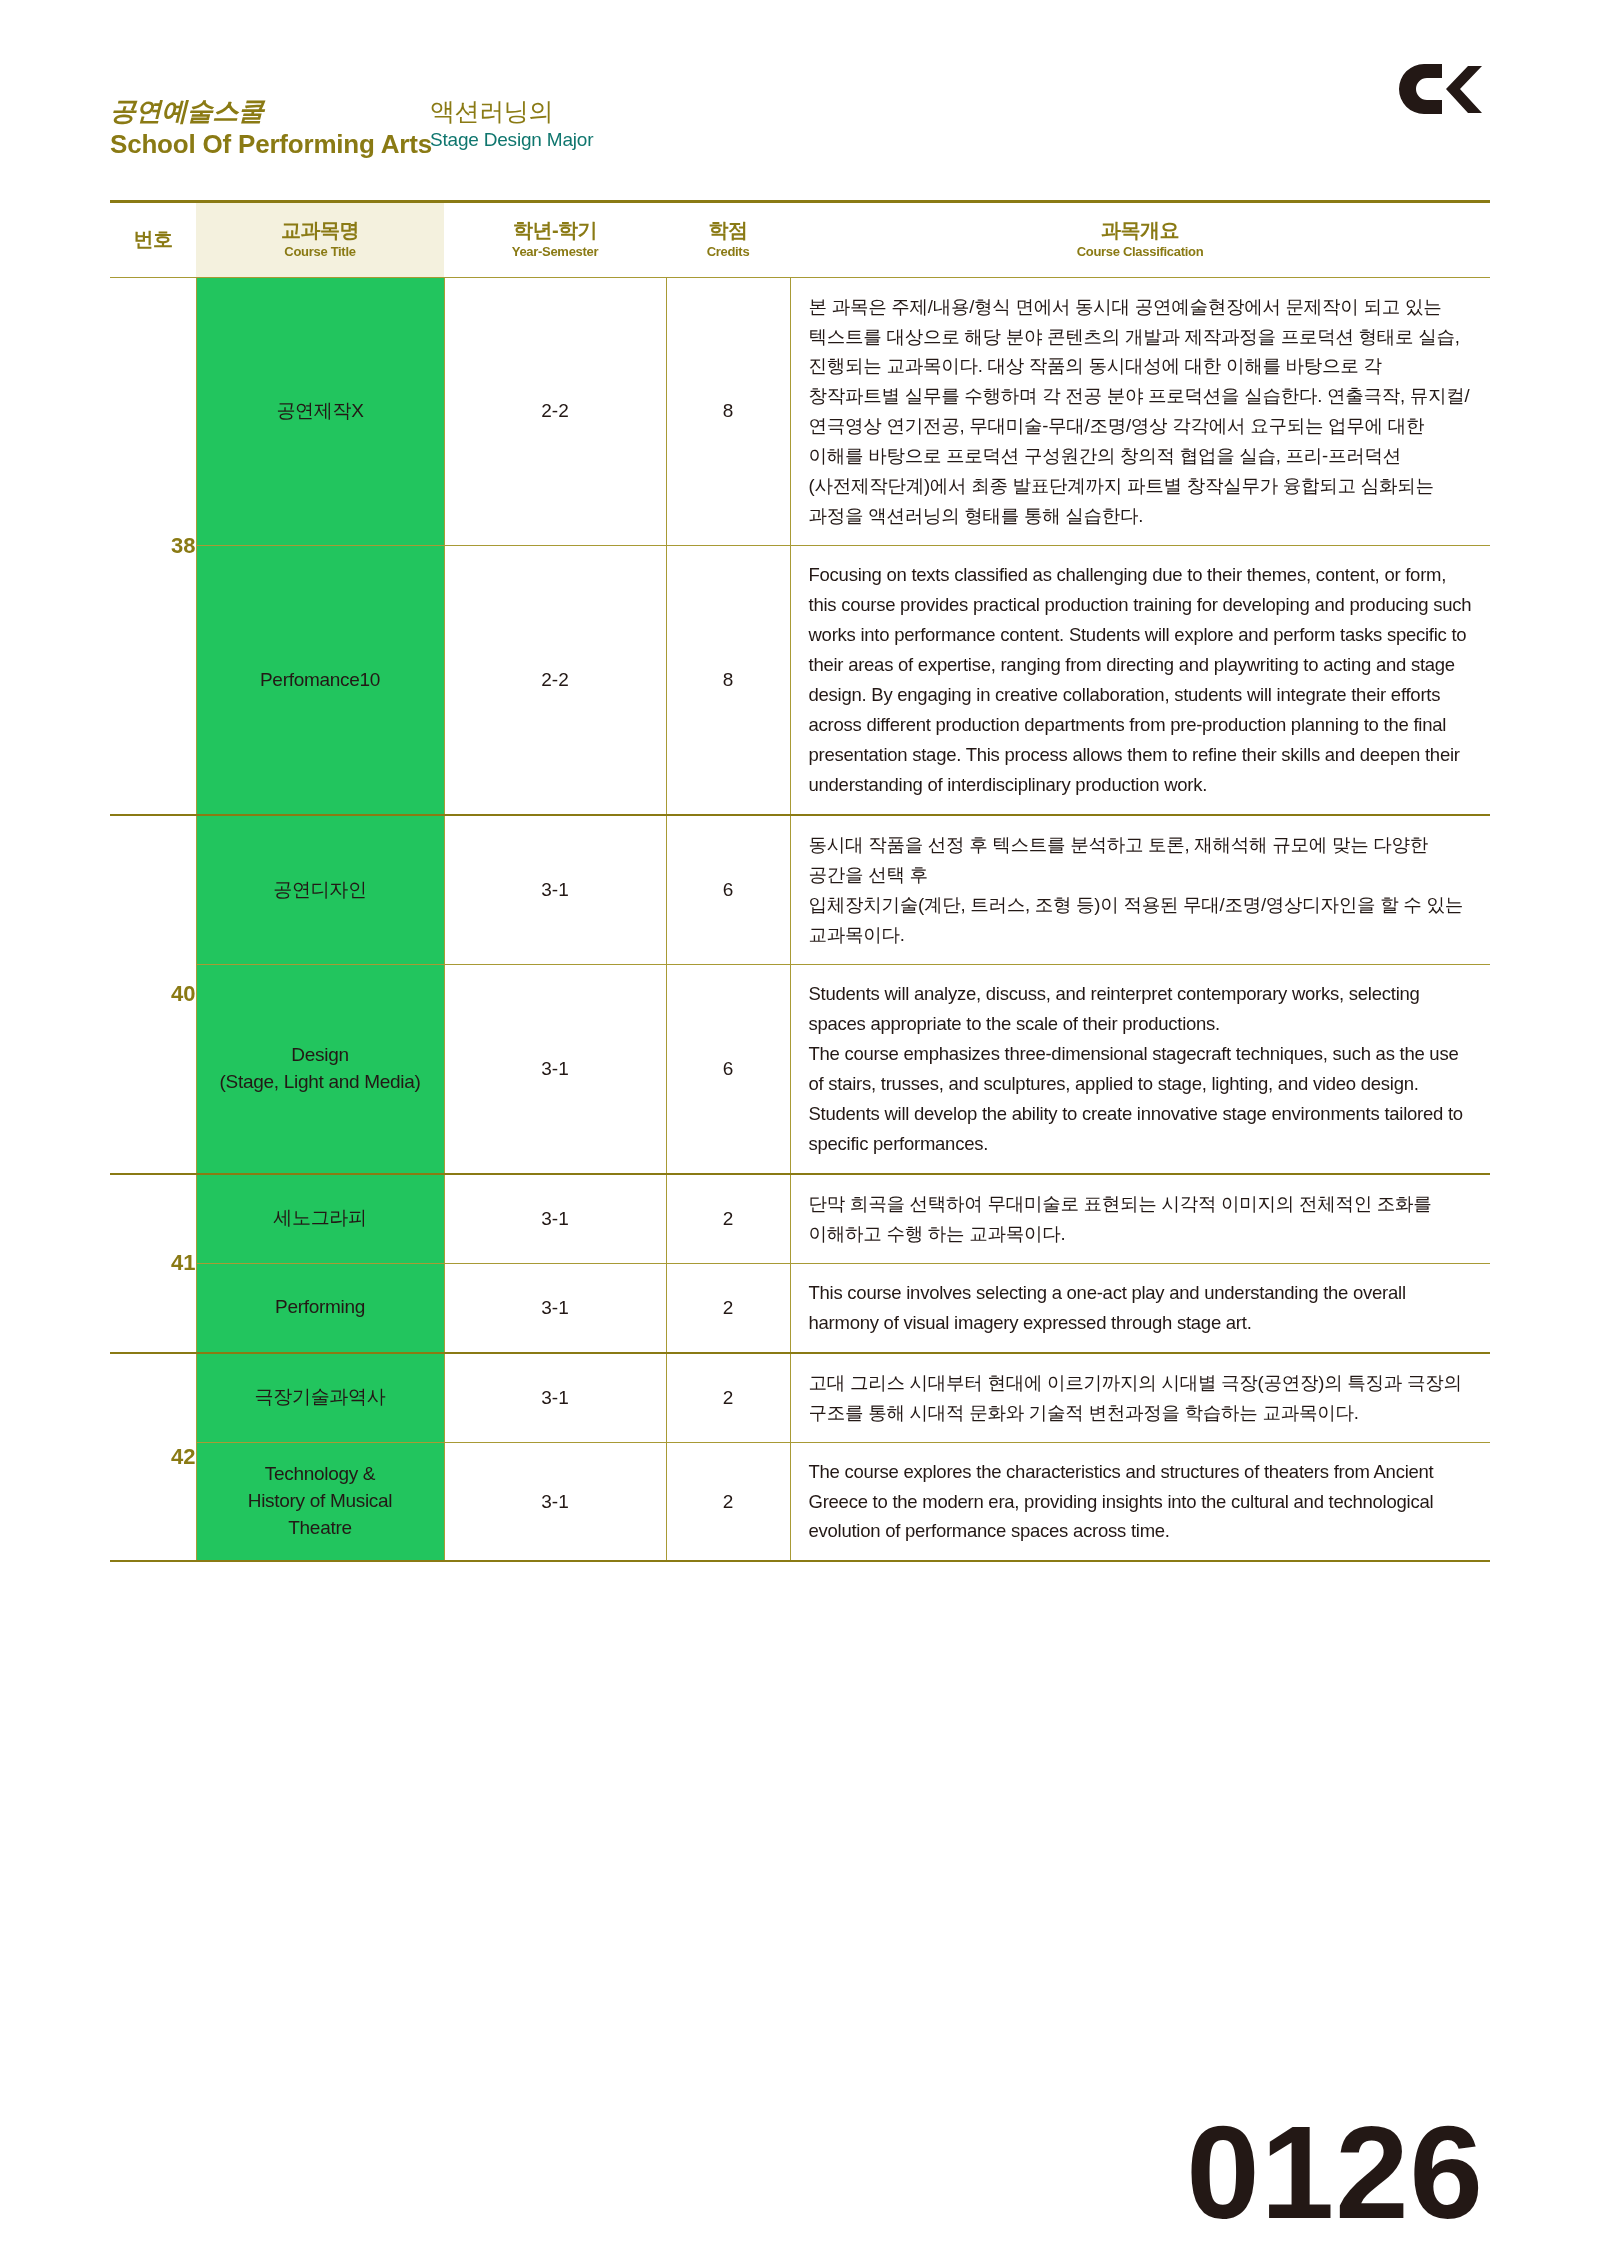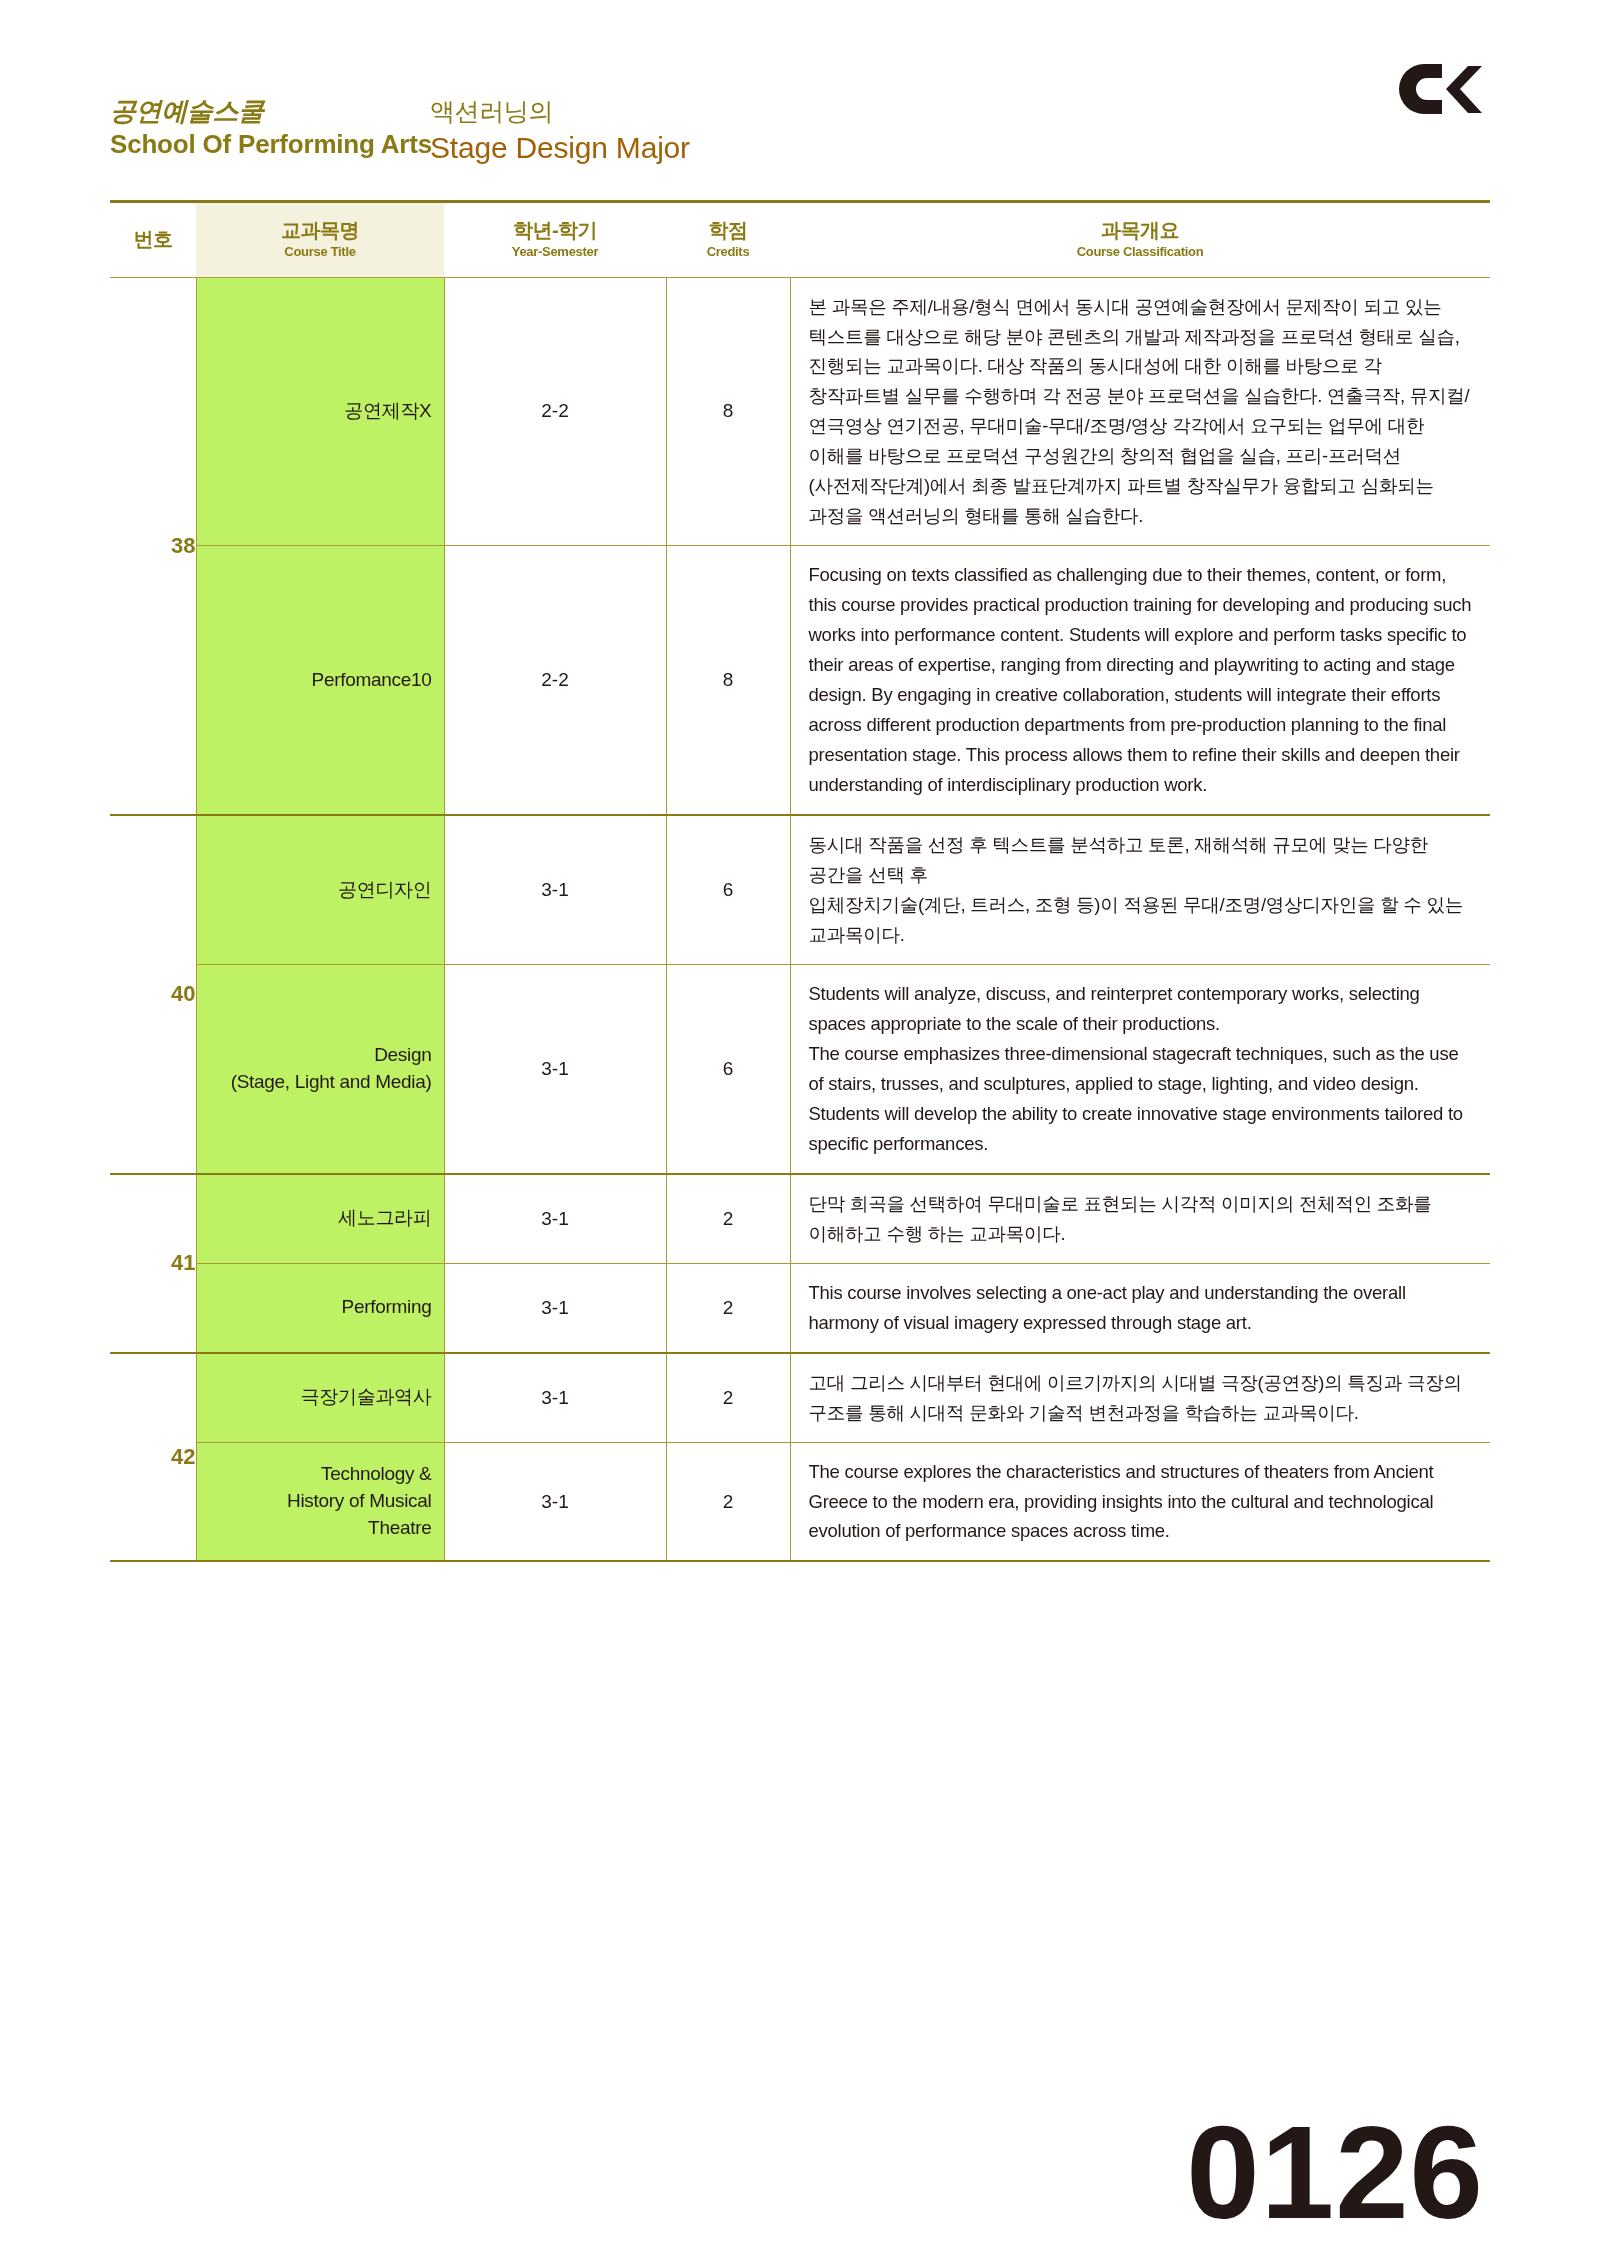--- a/index.html
+++ b/index.html
@@ -69,23 +69,23 @@
   .ko-major {
     font-size: 25px;
     font-weight: normal;
     color: #8a7a14;
     line-height: 1.30;
     letter-spacing: -0.4px;
     white-space: nowrap;
   }
 
   .en-major {
-    font-size: 30px;
+    font-size: 19px;
     font-weight: normal;
-    color: #a16207;
+    color: #0f766e;
     line-height: 1.30;
     letter-spacing: -0.2px;
     white-space: nowrap;
   }
 
   .logo {
     position: absolute;
     right: 0;
     top: -37px;
     width: 92px;
@@ -147,25 +147,25 @@
     text-align: right;
     font-size: 22px;
     font-weight: bold;
     color: #8a7a14;
     background: #ffffff;
     border-bottom: 2.5px solid #8a7a14;
     border-right: 1.2px solid #a89a35;
   }
 
   td.title-cell {
-    text-align: right;
+    text-align: center;
     font-size: 19px;
     line-height: 1.42;
     color: #231815;
-    background: #bef264;
+    background: #22c55e;
     border-right: 1.2px solid #a89a35;
     padding: 10px 12px;
     letter-spacing: -0.3px;
   }
 
   td.ys-cell, td.cr-cell {
     text-align: center;
     font-size: 19px;
     color: #231815;
     background: #ffffff;

